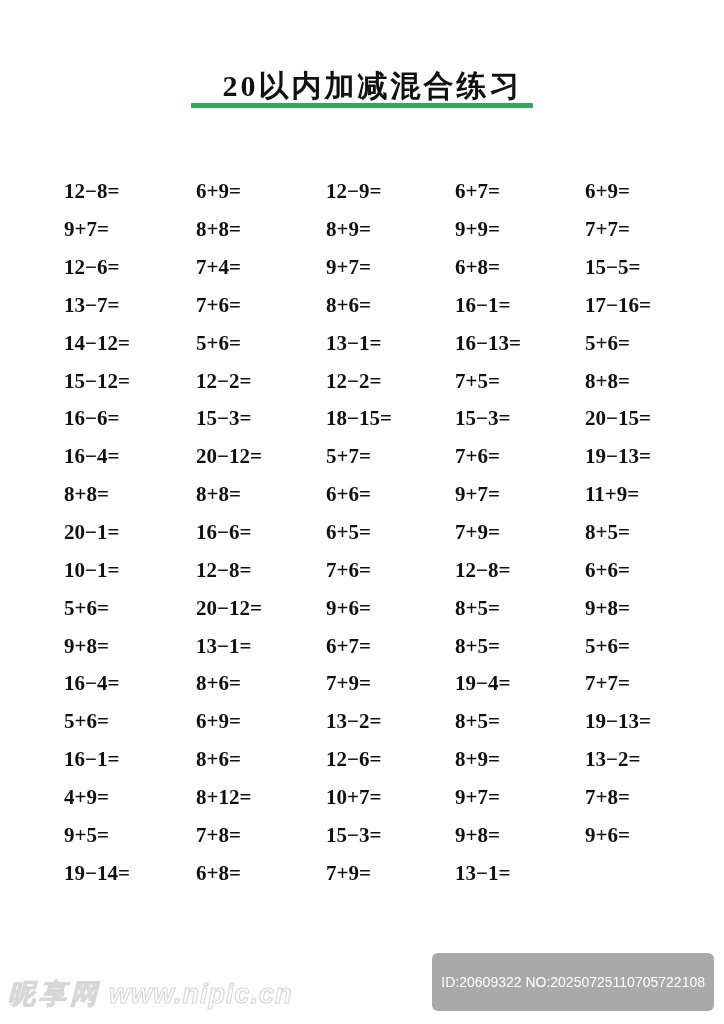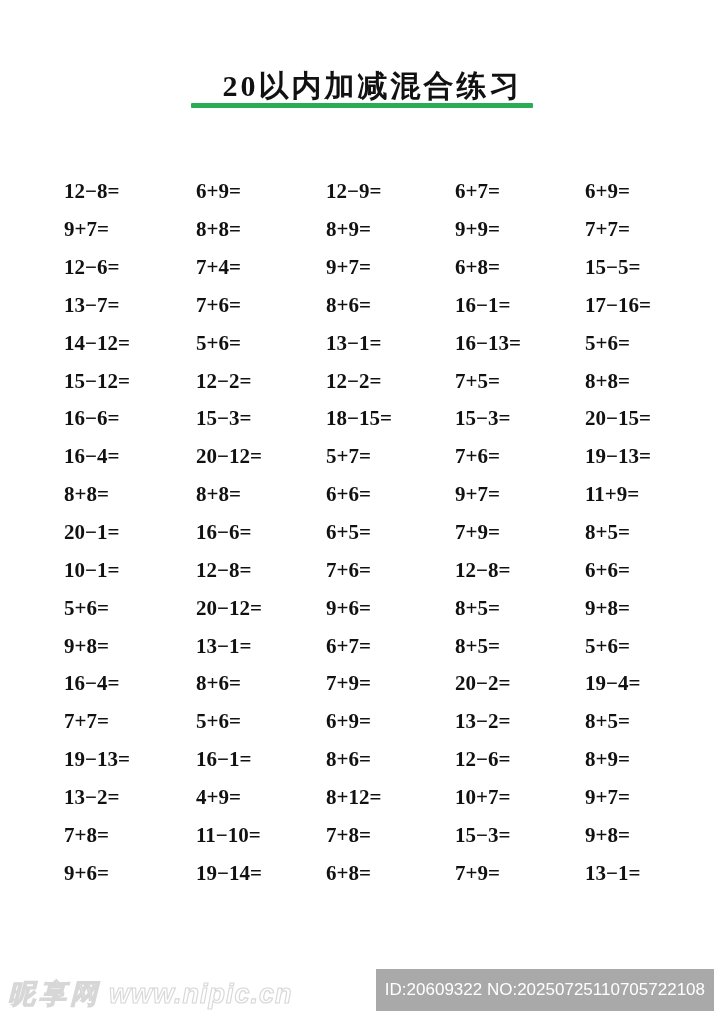--- a/index.html
+++ b/index.html
@@ -64,24 +64,25 @@
     white-space: nowrap;
   }
   .watermark .site { letter-spacing: 4px; margin-right: 8px; margin-top: 12px; }
   .id-badge {
     position: absolute;
     right: 10px;
     bottom: 13px;
     background: #a9a9a9;
     color: #ffffff;
     font-family: "Liberation Sans", "DejaVu Sans", sans-serif;
-    font-size: 17px;
+    font-size: 14px;
     line-height: 26px;
-    padding: 8px 9px;
+    padding: 16px 9px;
     white-space: nowrap;
+    border-radius: 6px;
   }
 </style>
 </head>
 <body>
 
 <div class="page">
   <h1 class="title">20以内加减混合练习</h1>
   <div class="title-underline" style="background: rgb(43, 171, 85);"></div>
 
   <div class="grid" id="grid">
@@ -146,39 +147,38 @@
       <div class="cell">8+5=</div>
       <div class="cell">9+8=</div>
       <div class="cell">9+8=</div>
       <div class="cell">13−1=</div>
       <div class="cell">6+7=</div>
       <div class="cell">8+5=</div>
       <div class="cell">5+6=</div>
       <div class="cell">16−4=</div>
       <div class="cell">8+6=</div>
       <div class="cell">7+9=</div>
-      <div class="cell">20−2=</div>
       <div class="cell">19−4=</div>
       <div class="cell">7+7=</div>
       <div class="cell">5+6=</div>
       <div class="cell">6+9=</div>
       <div class="cell">13−2=</div>
       <div class="cell">8+5=</div>
       <div class="cell">19−13=</div>
       <div class="cell">16−1=</div>
       <div class="cell">8+6=</div>
       <div class="cell">12−6=</div>
       <div class="cell">8+9=</div>
       <div class="cell">13−2=</div>
       <div class="cell">4+9=</div>
       <div class="cell">8+12=</div>
       <div class="cell">10+7=</div>
       <div class="cell">9+7=</div>
       <div class="cell">7+8=</div>
-      <div class="cell">11−10=</div>
+      <div class="cell">9+5=</div>
       <div class="cell">7+8=</div>
       <div class="cell">15−3=</div>
       <div class="cell">9+8=</div>
       <div class="cell">9+6=</div>
       <div class="cell">19−14=</div>
       <div class="cell">6+8=</div>
       <div class="cell">7+9=</div>
       <div class="cell">13−1=</div>
     </div>
 

